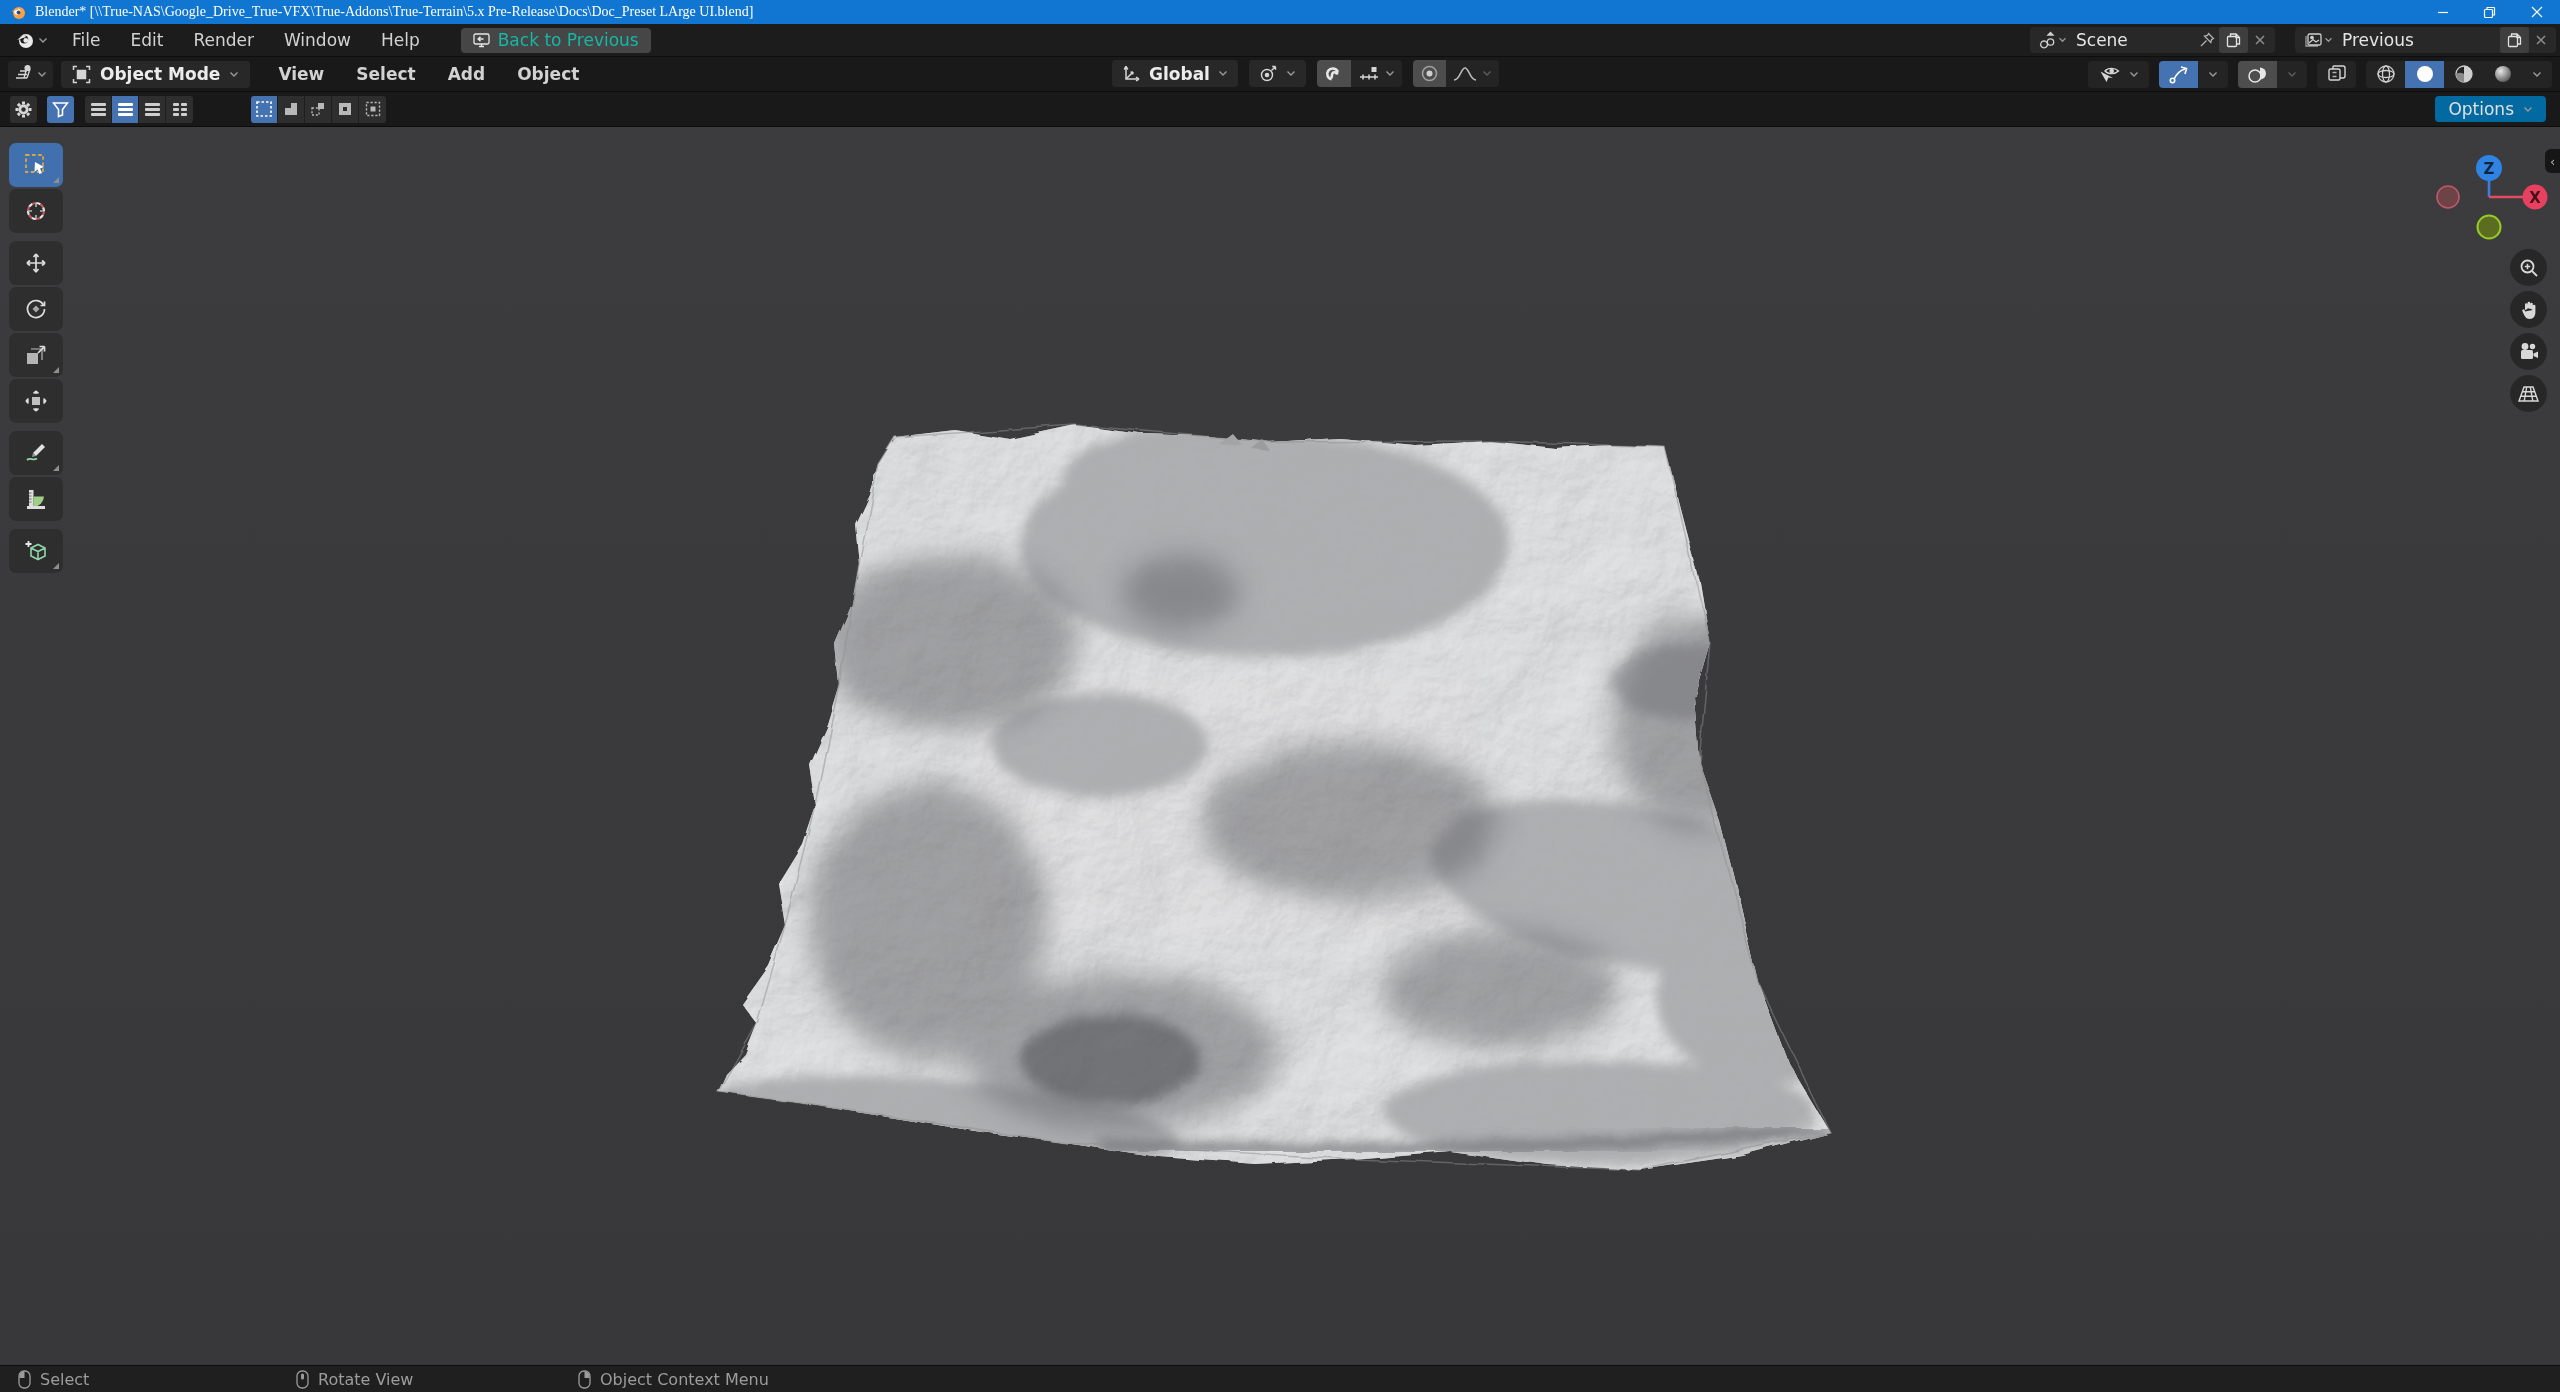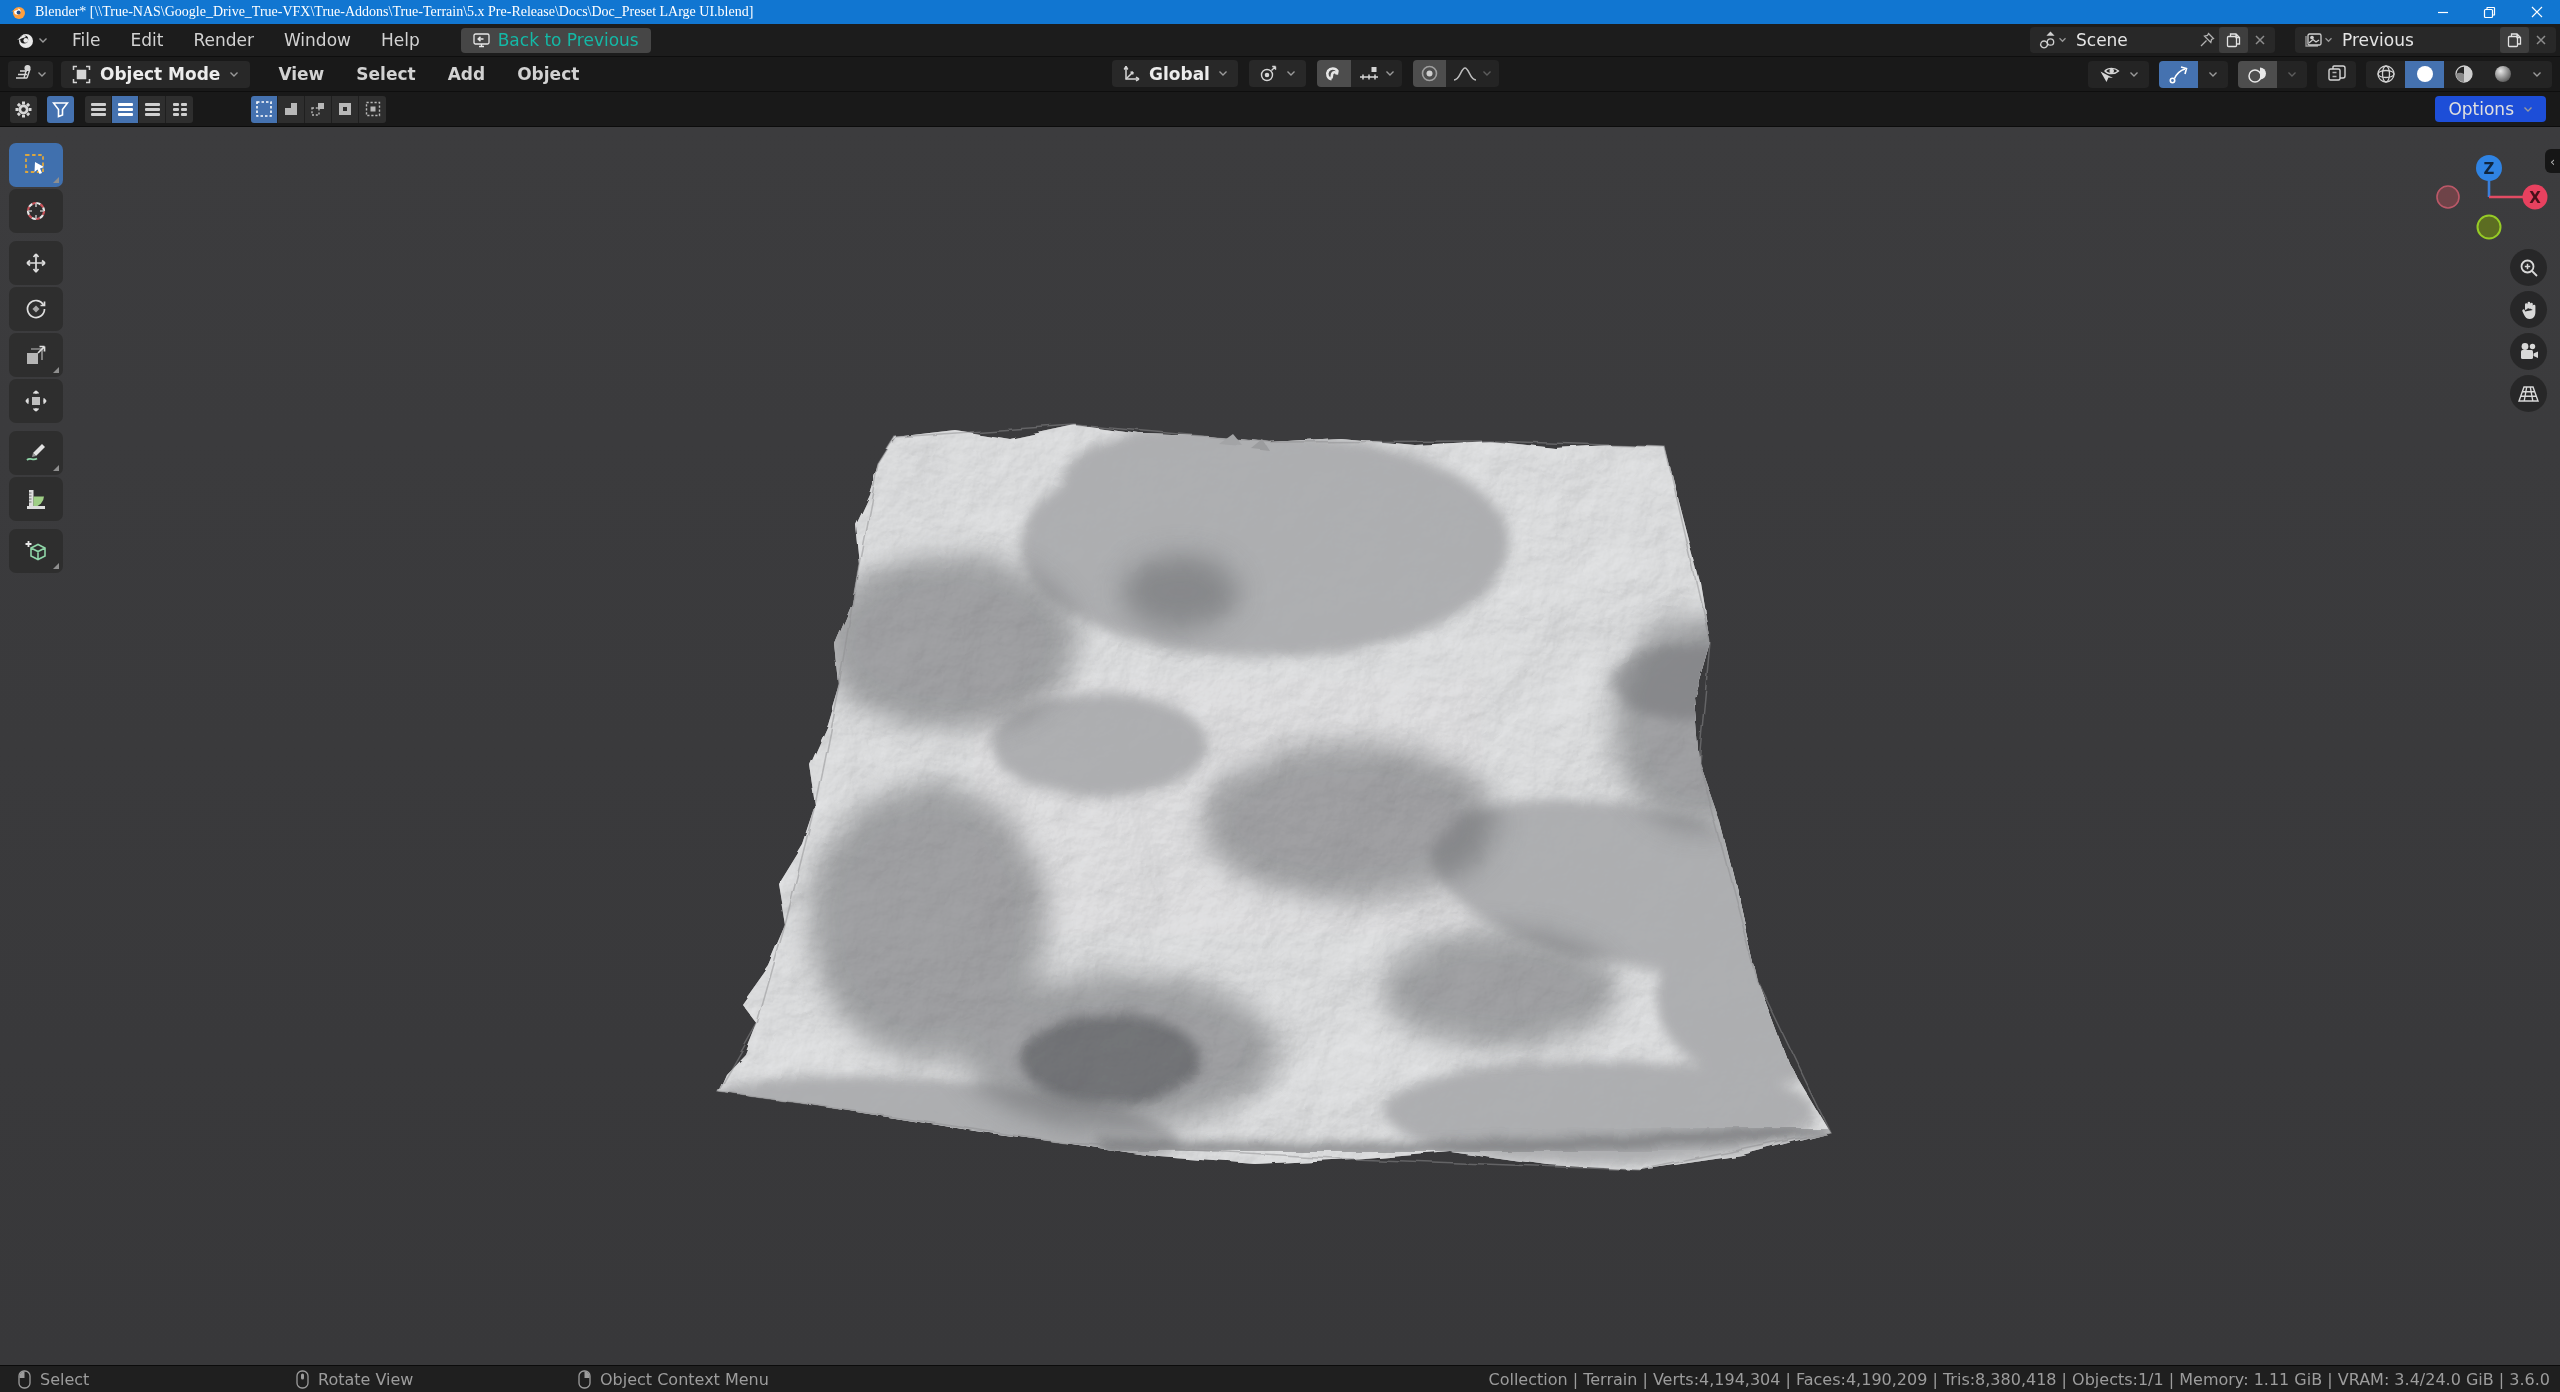--- a/index.html
+++ b/index.html
@@ -52,21 +52,21 @@
   .sq-btn.blue{background:#4572b0;}
   .btn-group{display:flex;margin-left:11px;border-radius:3px;overflow:hidden;}
   .gbtn{width:27px;height:27px;background:#2e2e2e;display:flex;align-items:center;justify-content:center;border-right:1px solid #1f1f1f;}
   .gbtn:last-child{border-right:none;}
   .gbtn.blue{background:#4572b0;}
   .mode-group{margin-left:58px;}
   .lines{display:flex;flex-direction:column;gap:2px;}
   .lines i{display:block;width:15px;height:3px;background:#cfcfcf;border-radius:1px;}
   .lines.split i{width:6px;}
   .lines.split .row{display:flex;gap:2px;}
-  .options-btn{margin-left:auto;margin-right:14px;height:26px;background:#1d4ed8;border-radius:4px;display:flex;align-items:center;gap:9px;padding:0 13px;color:#e0e0e0;font-size:17px;}
+  .options-btn{margin-left:auto;margin-right:14px;height:26px;background:#0369a1;border-radius:4px;display:flex;align-items:center;gap:9px;padding:0 13px;color:#e0e0e0;font-size:17px;}
 
   
   .viewport{position:relative;flex:1;background:linear-gradient(#3c3c3e,#38383a);overflow:hidden;}
   .terrain-svg{position:absolute;left:0;top:0;}
   .toolbar{position:absolute;left:9px;top:16px;display:flex;flex-direction:column;width:54px;}
   .tool-btn{width:54px;height:44px;background:#2e2e2e;border-radius:7px;display:flex;align-items:center;justify-content:center;position:relative;margin-bottom:2px;}
   .tool-btn.active{background:#4070ae;}
   .tool-gap{height:6px;}
   .corner::after{content:"";position:absolute;right:4px;bottom:4px;width:0;height:0;border-left:6px solid transparent;border-bottom:6px solid #8f8f8f;}
   .gizmo-wrap{position:absolute;top:12px;right:6px;}
@@ -659,16 +659,15 @@
         </svg>
       <span>Rotate View</span>
     </div>
     <div class="hint hint3">
       <svg width="13" height="19" viewBox="0 0 13 19">
           <rect x="1" y="1" width="11" height="17" rx="5" fill="none" stroke="#9c9c9c" stroke-width="1.3"></rect>
           <path d="M6.5 1.5 A5 5 0 0 1 11.5 6 V8 H6.5 Z" fill="#9c9c9c"></path>
         </svg>
       <span>Object Context Menu</span>
     </div>
-    <div class="stats">Collection | Terrain | Verts:4,194,304 | Faces:4,190,209 | Tris:8,380,418 | Objects:1/1 | Memory: 1.11 GiB | VRAM: 3.4/24.0 GiB | 3.6.0</div>
   </div>
 
 </div>
 
 </body></html>

